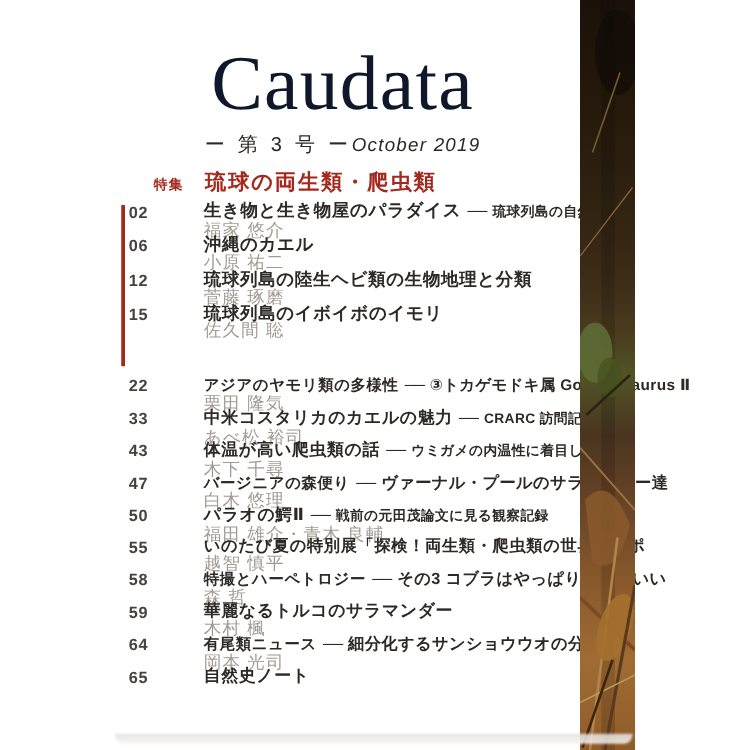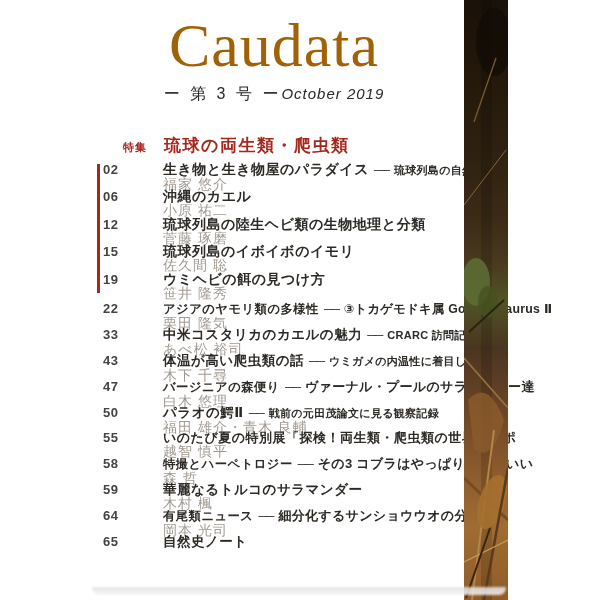--- a/index.html
+++ b/index.html
@@ -7,21 +7,21 @@
     width:600px;height:600px;position:relative;overflow:hidden;background:#ffffff;
     font-family:"Liberation Sans","DejaVu Sans",sans-serif;
     -webkit-font-smoothing:antialiased;
   }
   .cover{position:absolute;inset:0;}
 
   
   .masthead{position:absolute;left:40px;top:14px;width:468px;text-align:center;}
   .masthead .title{
     font-family:"Liberation Serif","DejaVu Serif",serif;
-    font-size:62px;line-height:1.02;color:#a16207;letter-spacing:1px;font-weight:400;
+    font-size:62px;line-height:1.02;color:#0f172a;letter-spacing:1px;font-weight:400;margin-top:22px;
   }
   .issue-row{margin-top:7px;display:flex;justify-content:center;align-items:baseline;}
   .issue{font-size:16px;font-weight:500;color:#2b2825;letter-spacing:3px;}
   .date{font-size:15px;font-style:italic;color:#2b2825;letter-spacing:1px;}
 
   
   .feature-head{position:absolute;left:123px;top:134px;display:flex;align-items:baseline;gap:17px;}
   .feature-label{font-size:11px;font-weight:700;color:var(--accent,#a5281d);letter-spacing:1px;}
   .feature-title{font-size:17px;font-weight:700;color:var(--accent,#a5281d);letter-spacing:1.5px;}
 
@@ -91,25 +91,20 @@
     </div>
     <div class="row">
       <span class="num">12</span>
       <div class="line"><span class="tt">琉球列島の陸生ヘビ類の生物地理と分類</span></div>
       <div class="auth">菅藤 琢磨</div>
     </div>
     <div class="row">
       <span class="num">15</span>
       <div class="line"><span class="tt">琉球列島のイボイボのイモリ</span></div>
       <div class="auth">佐久間 聡</div>
-    </div>
-    <div class="row">
-      <span class="num">19</span>
-      <div class="line"><span class="tt">ウミヘビの餌の見つけ方</span></div>
-      <div class="auth">笹井 隆秀</div>
     </div>
   </div>
 
   <div class="toc toc-rest">
 
     <div class="row ts sm">
       <span class="num">22</span>
       <div class="line"><span class="tt">アジアのヤモリ類の多様性</span><span class="dash">──</span><span class="sub">③トカゲモドキ属 Goniurosaurus Ⅱ</span></div>
       <div class="auth">栗田 隆気</div>
     </div>

